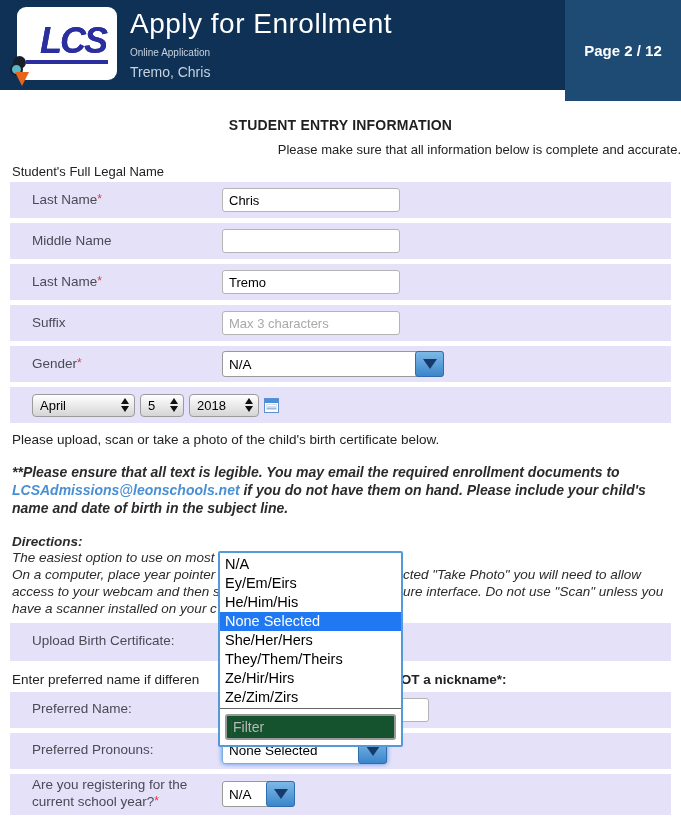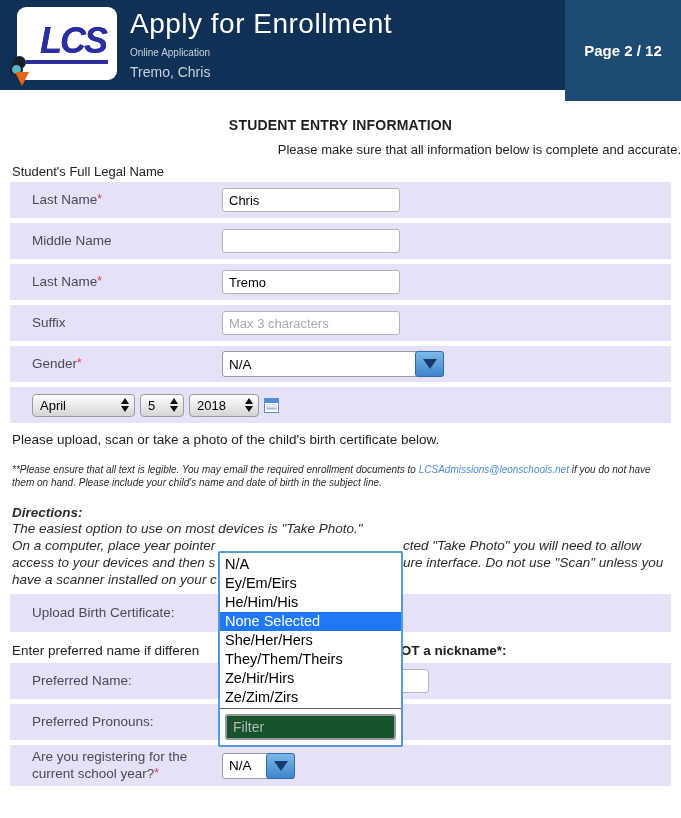--- a/index.html
+++ b/index.html
@@ -56,21 +56,21 @@
   .updown i { display:block; width:0; height:0; border-left:4px solid transparent; border-right:4px solid transparent; }
   .updown .up { border-bottom:6px solid #111; }
   .updown .down { border-top:6px solid #111; }
   .cal-icon { display:inline-block; width:15px; height:15px; border:1px solid #5b8fd4; background:
               linear-gradient(#4d8fd6 0 4px, #fff 4px 100%); position:relative; vertical-align:middle; }
   .cal-icon::after { content:""; position:absolute; left:2px; top:6px; width:9px; height:1px;
                      box-shadow:0 0 0 .5px #9db7d8, 0 3px 0 .5px #9db7d8; }
 
   
   .para { margin:9px 12px 0 12px; font-size:13.5px; color:#222; }
-  .note-italic { margin:16px 12px 16px 12px; font-size:10px; font-style:italic; color:#2b2b2b; line-height:1.3; width:650px; }
+  .note-italic { margin:16px 12px 16px 12px; font-size:14px; font-style:italic; color:#2b2b2b; line-height:1.3; width:650px;font-weight:bold; }
   .link { color:#4a8fd3; }
   .directions-head { margin:16px 12px 0 12px; font-size:13.5px; font-style:italic; font-weight:bold; color:#2b2b2b; }
   .dir-line { position:relative; margin:0 12px; font-size:13.5px; font-style:italic; color:#2b2b2b; height:17px; line-height:17px; white-space:nowrap; }
   .dir-right { position:absolute; left:391px; top:0; }
 
   .pref-note { position:relative; margin:10px 0 4px 12px; font-size:13.5px; color:#222; height:17px; line-height:17px; }
   .pref-note .right-frag { position:absolute; left:379px; top:0; font-weight:bold; }
 
   
   .dropdown { position:absolute; left:218px; top:551px; width:185px; background:#fff;
@@ -164,21 +164,21 @@
     <span class="cal-icon"></span>
   </div>
 
   <div class="para">Please upload, scan or take a photo of the child's birth certificate below.</div>
 
   <div class="note-italic"><span>**Please ensure that all text is legible. You may email the required enrollment documents to </span><span class="link">LCSAdmissions@leonschools.net</span><span> if you do not have them on hand. Please include your child's name and date of birth in the subject line.</span></div>
 
   <div class="directions-head">Directions:</div>
   <div class="dir-line"><span>The easiest option to use on most devices is "Take Photo."</span></div>
   <div class="dir-line"><span>On a computer, place year pointer</span><span class="dir-right">cted "Take Photo" you will need to allow</span></div>
-  <div class="dir-line"><span>access to your devices and then s</span><span class="dir-right">ure interface. Do not use "Scan" unless you</span></div>
+  <div class="dir-line"><span>access to your webcam and then s</span><span class="dir-right">ure interface. Do not use "Scan" unless you</span></div>
   <div class="dir-line"><span>have a scanner installed on your c</span></div>
 
   <div class="spacer-6"></div>
 
   <div class="row" style="min-height:38px;">
     <div class="row-label" style="width:300px;">Upload Birth Certificate:</div>
   </div>
 
   <div class="pref-note">
     <span>Enter preferred name if differen</span>

